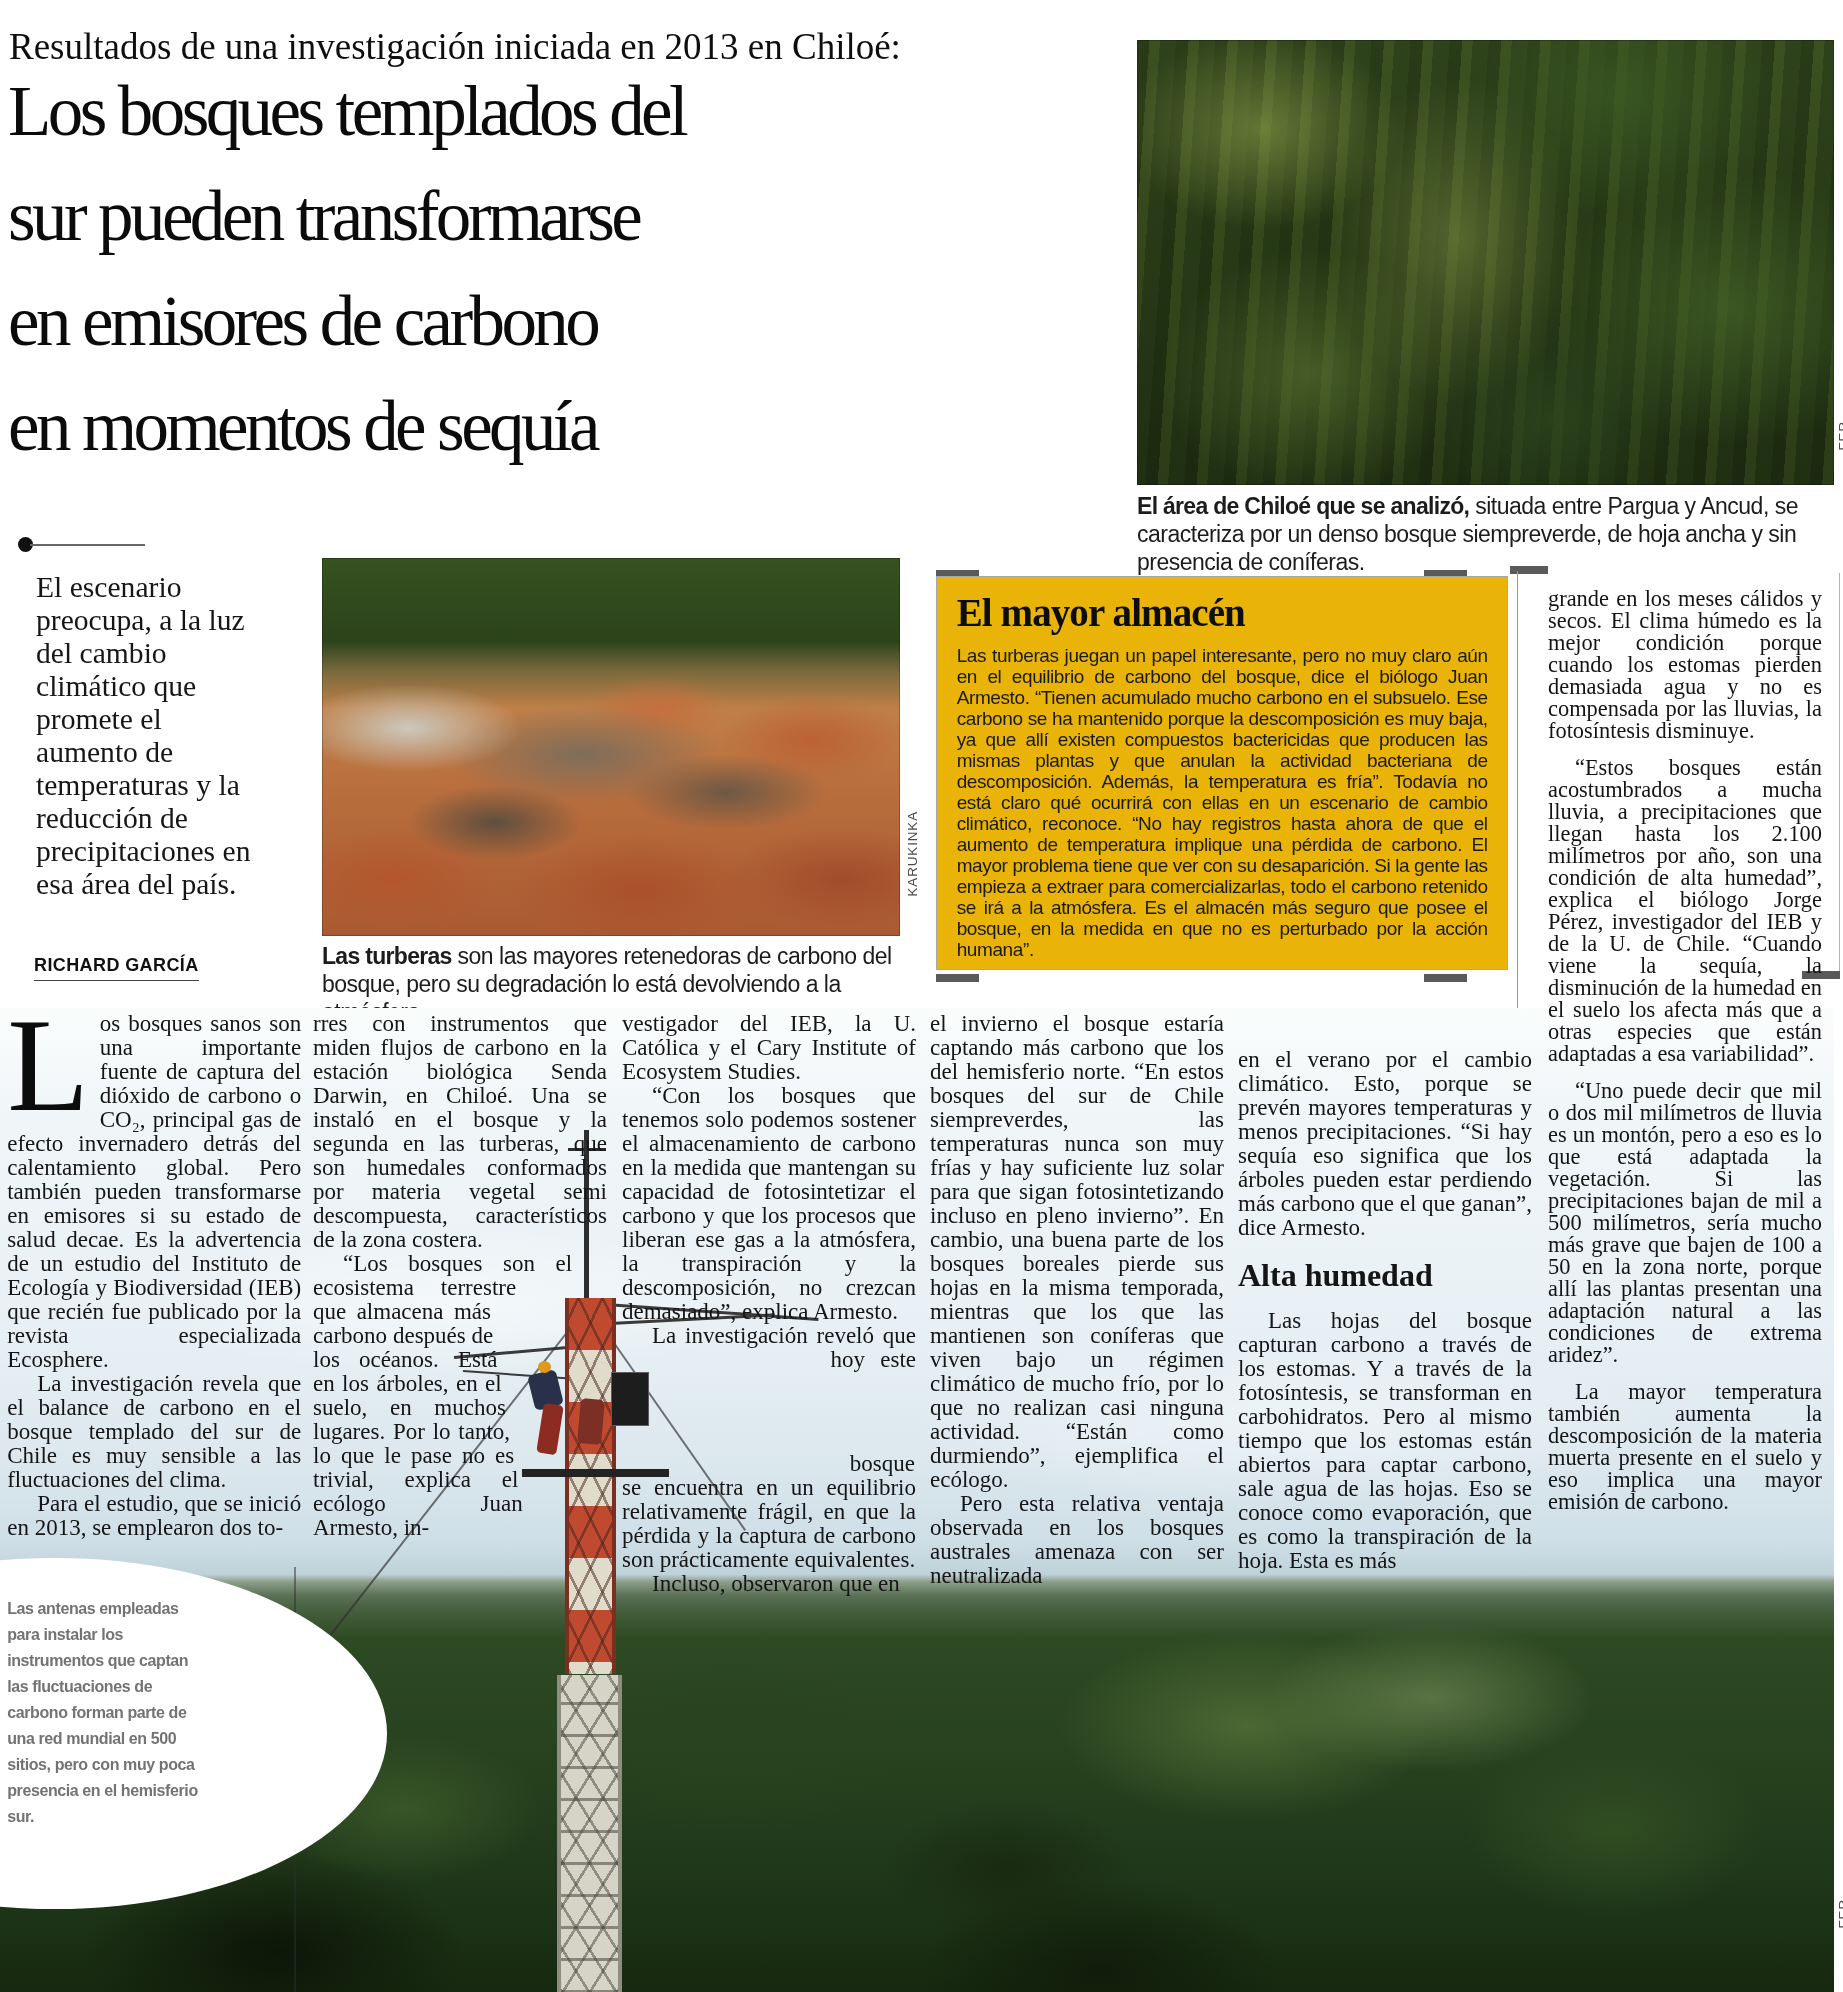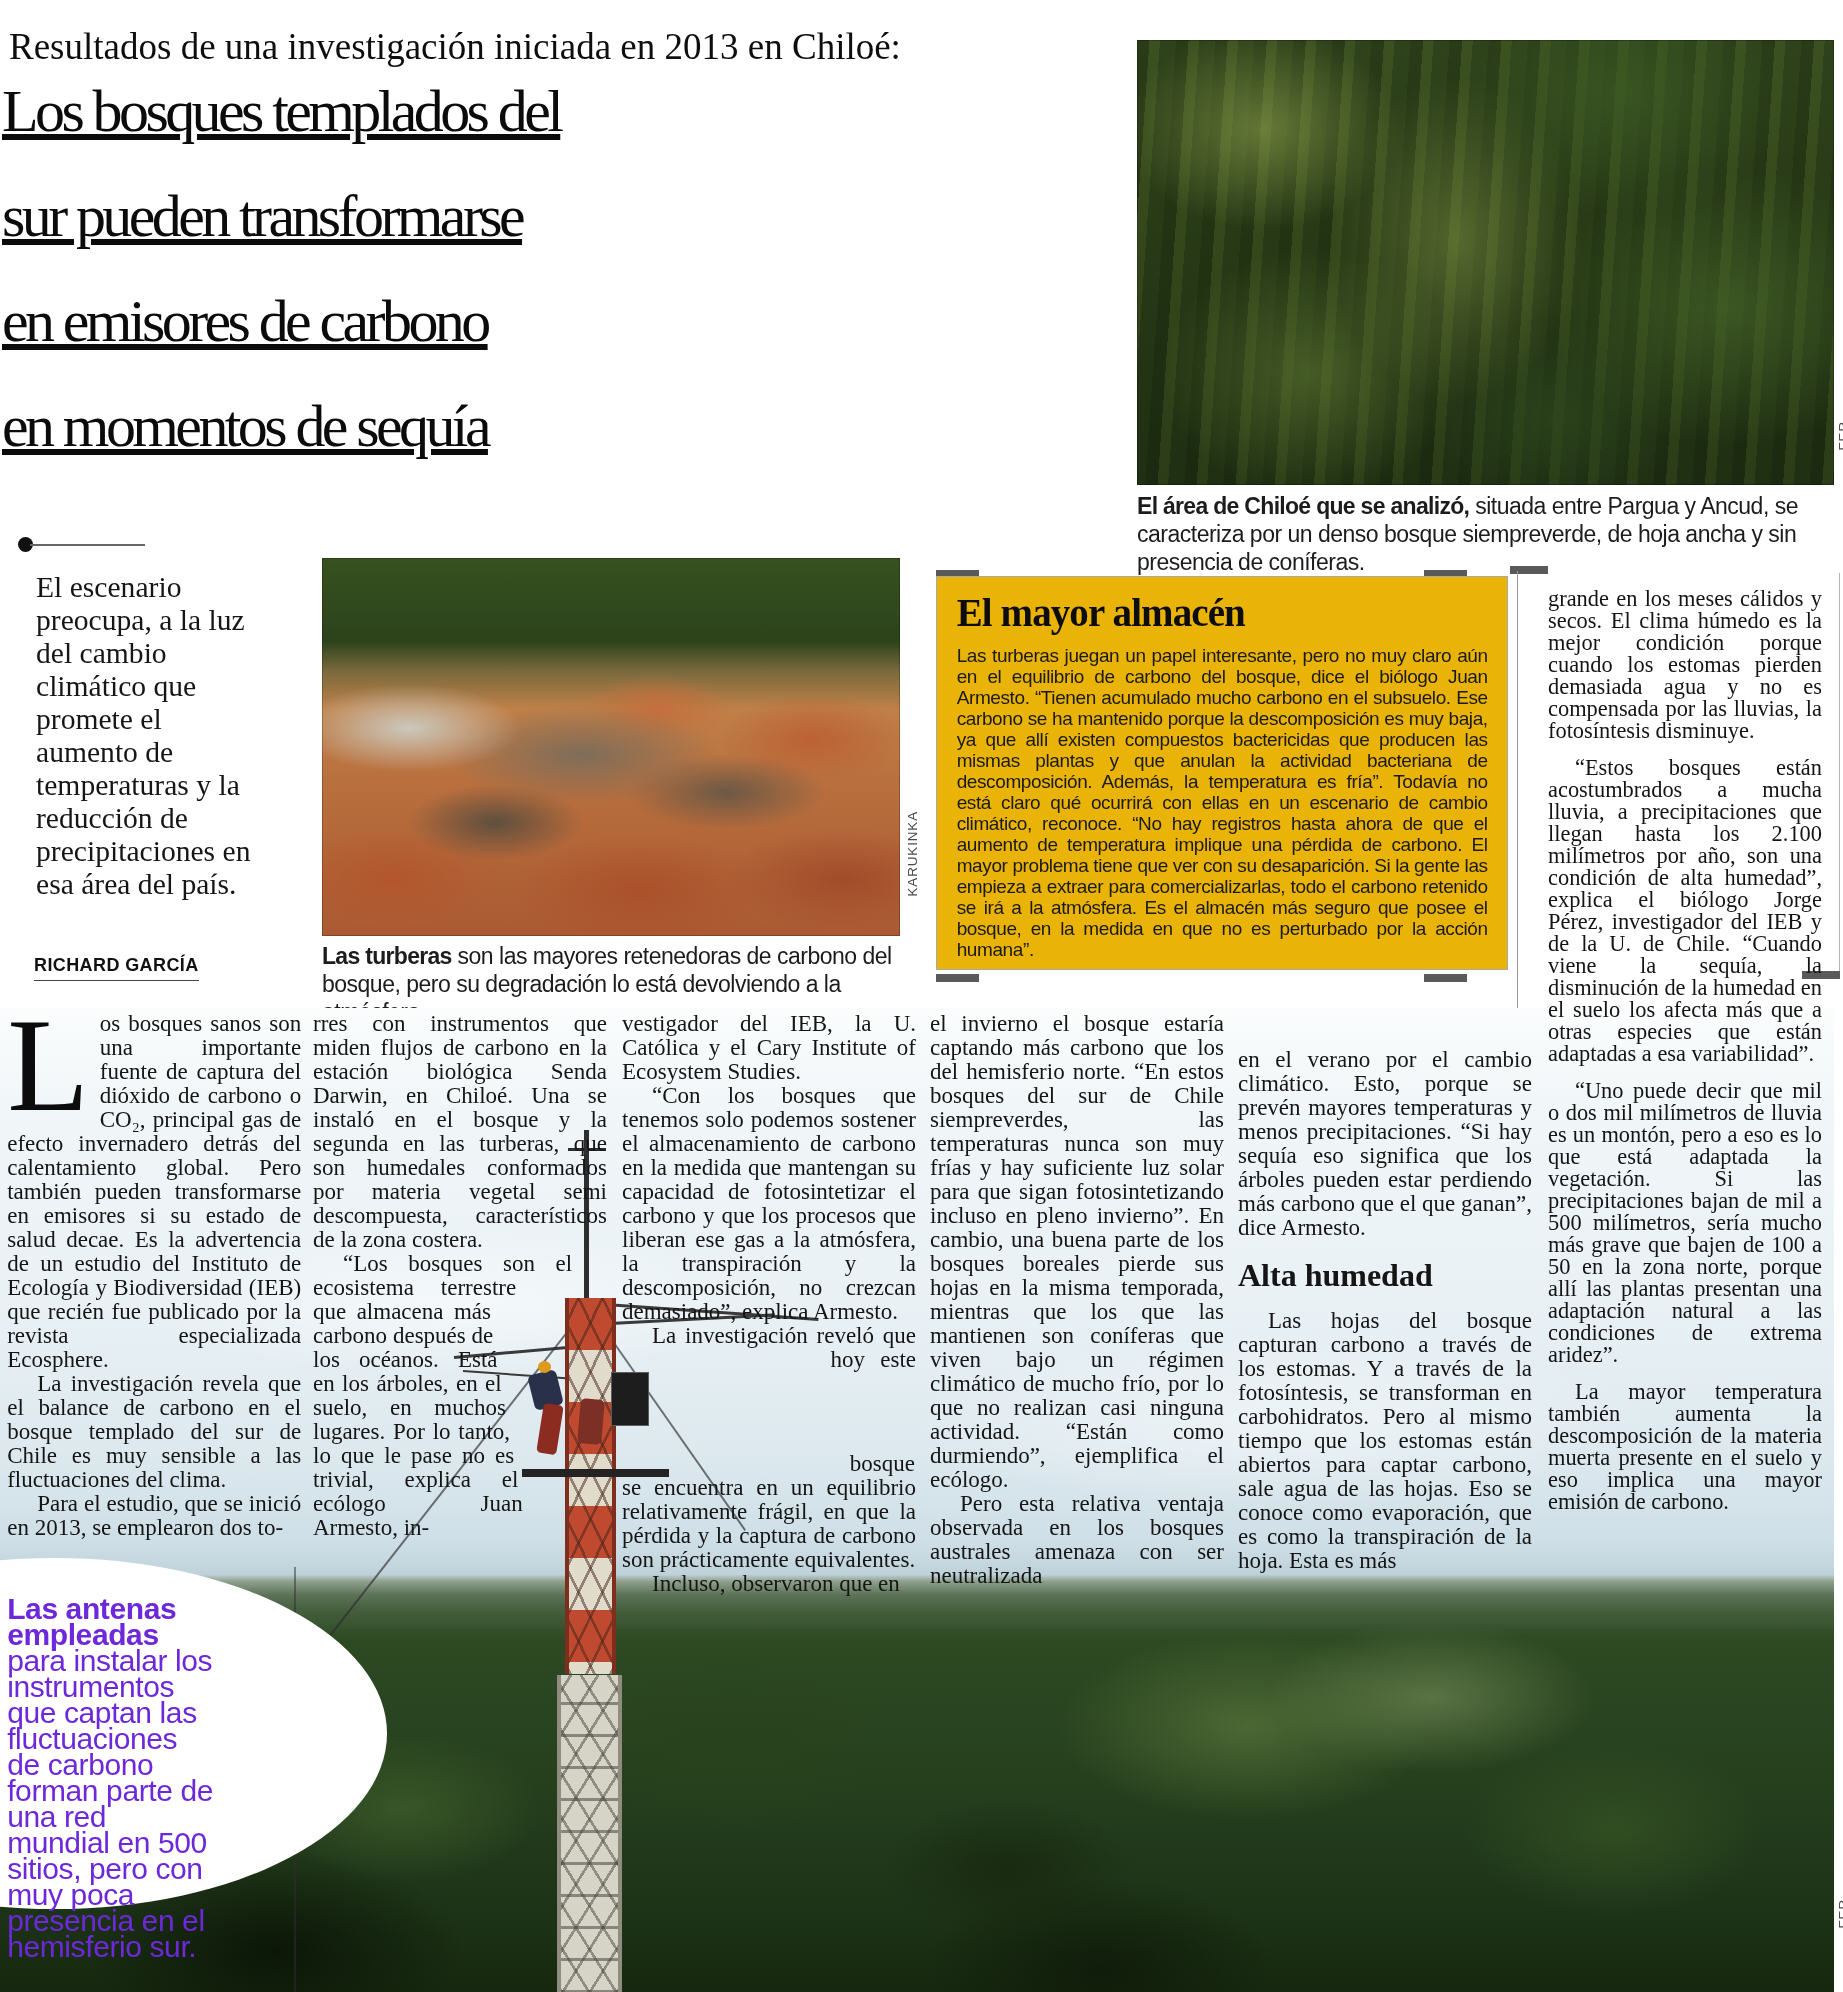--- a/index.html
+++ b/index.html
@@ -2,22 +2,22 @@
 <html style="font-size:14.3px"><head>
 <meta charset="utf-8">
 <style>
   html,body{margin:0;padding:0;}
   #page{position:relative;width:1843px;height:1993px;background:#ffffff;overflow:hidden;
         font-family:"Liberation Serif",serif;color:#121212;}
   .abs{position:absolute;}
 
   
   .kicker{left:9px;top:25px;width:1093px;font-size:37px;letter-spacing:0px;color:#0e0e0e;}
-  .headline{left:2px;top:59px;width:1084px;font-size:60px;line-height:105px;
-            letter-spacing:-3.6px;color:#0b0b0b;text-decoration:underline;}
+  .headline{left:8px;top:59px;width:1084px;font-size:71px;line-height:105px;
+            letter-spacing:-3.6px;color:#0b0b0b;}
   .headline div{white-space:nowrap;}
 
   
   .photo-top{left:1137px;top:40px;width:697px;height:445px;
     background:
       radial-gradient(197px 143px at 18% 20%, rgba(150,170,80,.55), transparent 70%),
       radial-gradient(233px 179px at 70% 12%, rgba(60,90,35,.8), transparent 70%),
       radial-gradient(179px 233px at 46% 45%, rgba(130,150,70,.5), transparent 70%),
       radial-gradient(269px 197px at 85% 60%, rgba(70,100,40,.7), transparent 70%),
       radial-gradient(215px 179px at 25% 75%, rgba(95,120,50,.6), transparent 70%),
@@ -128,22 +128,22 @@
   .equip{left:127px;top:242px;width:36px;height:52px;background:#1d1d1d;border:1.8px solid #5c5c5c;}
   .helmet{left:54px;top:231px;width:13.4px;height:11.6px;border-radius:50%;background:#dd9a1c;}
   .torso{left:47px;top:242px;width:29px;height:36px;background:#28304a;transform:rotate(-14deg);border-radius:5.4px;}
   .legs{left:56px;top:274px;width:19.7px;height:50px;background:#8c2b20;transform:rotate(9deg);border-radius:4.5px;}
   .climber2{left:95px;top:269px;width:24px;height:45px;background:#7c2f24;transform:rotate(5deg);border-radius:5.4px;}
   .wire{height:1.8px;background:rgba(45,45,45,.65);transform-origin:0 50%;}
 
   
   .circle{left:-278px;top:1558px;width:665px;height:351px;border-radius:50%;background:#ffffff;z-index:6;}
   .circle-cap{left:7.2px;top:1596px;width:206px;z-index:7;
-      font-family:"Liberation Sans",sans-serif;font-size:30px;line-height:26px;
-      letter-spacing:-0.4px;color:#6d28d9;}
+      font-family:"Liberation Sans",sans-serif;font-size:16px;line-height:26px;
+      letter-spacing:-0.4px;color:#737373;font-weight:bold;}
   .z1{z-index:1}.z2{z-index:2}.z3{z-index:3}
 </style>
 </head>
 <body>
 
 <div id="page">
 
   <div class="abs kicker">Resultados de una investigación iniciada en 2013 en Chiloé:</div>
   <div class="abs headline">
     <div>Los bosques templados del</div>

